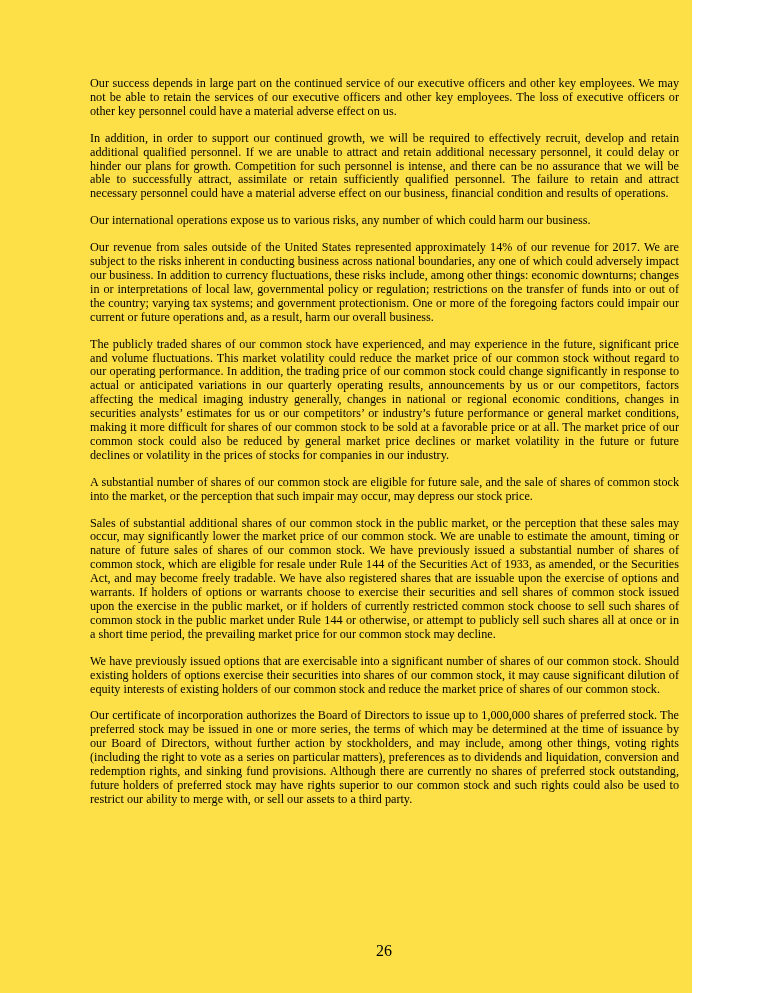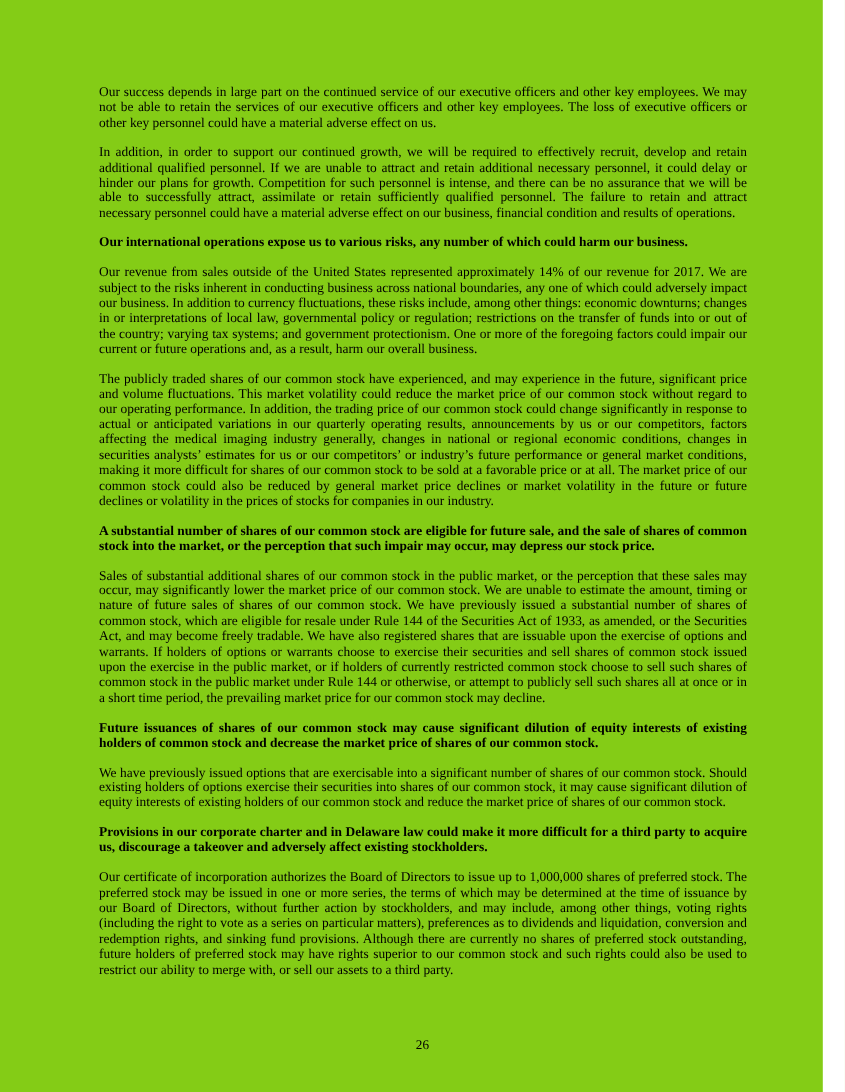--- a/index.html
+++ b/index.html
@@ -2,64 +2,62 @@
 <html><head>
 <meta charset="utf-8">
 <style>
   html, body {
     margin: 0;
     padding: 0;
     background: #ffffff;
   }
   .page {
     position: relative;
-    width: 748px;
+    width: 692px;
     height: 993px;
-    background: #84cc16;
+    background: #fde047;
     font-family: "Liberation Serif", serif;
     color: #000000;
     overflow: hidden;
   }
   .content {
     position: absolute;
     left: 90px;
     top: 77px;
     width: 589px;
   }
   .content p {
     margin: 0 0 13px 0;
     font-size: 12.2px;
     line-height: 13.9px;
     text-align: justify;
     text-justify: inter-word;
   }
   .content p.heading {
-    font-weight: bold;
+    font-weight: normal;
   }
   .page-number {
     position: absolute;
     top: 944px;
     left: 0;
     width: 768px;
     text-align: center;
-    font-size: 12px;
+    font-size: 16px;
     line-height: 13.9px;
   }
 </style>
 </head>
 <body>
 
 <div class="page">
   <div class="content">
     <p>Our success depends in large part on the continued service of our executive officers and other key employees. We may not be able to retain the services of our executive officers and other key employees. The loss of executive officers or other key personnel could have a material adverse effect on us.</p>
     <p>In addition, in order to support our continued growth, we will be required to effectively recruit, develop and retain additional qualified personnel. If we are unable to attract and retain additional necessary personnel, it could delay or hinder our plans for growth. Competition for such personnel is intense, and there can be no assurance that we will be able to successfully attract, assimilate or retain sufficiently qualified personnel. The failure to retain and attract necessary personnel could have a material adverse effect on our business, financial condition and results of operations.</p>
     <p class="heading">Our international operations expose us to various risks, any number of which could harm our business.</p>
     <p>Our revenue from sales outside of the United States represented approximately 14% of our revenue for 2017. We are subject to the risks inherent in conducting business across national boundaries, any one of which could adversely impact our business. In addition to currency fluctuations, these risks include, among other things: economic downturns; changes in or interpretations of local law, governmental policy or regulation; restrictions on the transfer of funds into or out of the country; varying tax systems; and government protectionism. One or more of the foregoing factors could impair our current or future operations and, as a result, harm our overall business.</p>
     <p>The publicly traded shares of our common stock have experienced, and may experience in the future, significant price and volume fluctuations. This market volatility could reduce the market price of our common stock without regard to our operating performance. In addition, the trading price of our common stock could change significantly in response to actual or anticipated variations in our quarterly operating results, announcements by us or our competitors, factors affecting the medical imaging industry generally, changes in national or regional economic conditions, changes in securities analysts’ estimates for us or our competitors’ or industry’s future performance or general market conditions, making it more difficult for shares of our common stock to be sold at a favorable price or at all. The market price of our common stock could also be reduced by general market price declines or market volatility in the future or future declines or volatility in the prices of stocks for companies in our industry.</p>
     <p class="heading">A substantial number of shares of our common stock are eligible for future sale, and the sale of shares of common stock into the market, or the perception that such impair may occur, may depress our stock price.</p>
     <p>Sales of substantial additional shares of our common stock in the public market, or the perception that these sales may occur, may significantly lower the market price of our common stock. We are unable to estimate the amount, timing or nature of future sales of shares of our common stock. We have previously issued a substantial number of shares of common stock, which are eligible for resale under Rule 144 of the Securities Act of 1933, as amended, or the Securities Act, and may become freely tradable. We have also registered shares that are issuable upon the exercise of options and warrants. If holders of options or warrants choose to exercise their securities and sell shares of common stock issued upon the exercise in the public market, or if holders of currently restricted common stock choose to sell such shares of common stock in the public market under Rule 144 or otherwise, or attempt to publicly sell such shares all at once or in a short time period, the prevailing market price for our common stock may decline.</p>
-    <p class="heading">Future issuances of shares of our common stock may cause significant dilution of equity interests of existing holders of common stock and decrease the market price of shares of our common stock.</p>
     <p>We have previously issued options that are exercisable into a significant number of shares of our common stock. Should existing holders of options exercise their securities into shares of our common stock, it may cause significant dilution of equity interests of existing holders of our common stock and reduce the market price of shares of our common stock.</p>
-    <p class="heading">Provisions in our corporate charter and in Delaware law could make it more difficult for a third party to acquire us, discourage a takeover and adversely affect existing stockholders.</p>
     <p>Our certificate of incorporation authorizes the Board of Directors to issue up to 1,000,000 shares of preferred stock. The preferred stock may be issued in one or more series, the terms of which may be determined at the time of issuance by our Board of Directors, without further action by stockholders, and may include, among other things, voting rights (including the right to vote as a series on particular matters), preferences as to dividends and liquidation, conversion and redemption rights, and sinking fund provisions. Although there are currently no shares of preferred stock outstanding, future holders of preferred stock may have rights superior to our common stock and such rights could also be used to restrict our ability to merge with, or sell our assets to a third party.</p>
   </div>
   <div class="page-number">26</div>
 </div>
 
 </body></html>

